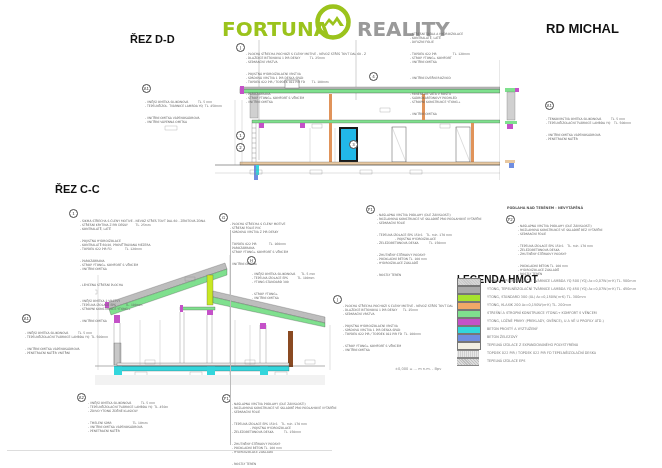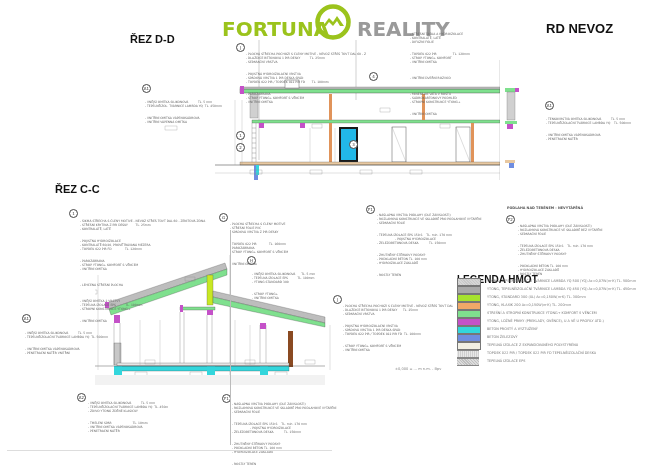--- a/index.html
+++ b/index.html
@@ -13,21 +13,21 @@
   .legend-row{position:absolute;left:457px;height:8px;width:200px;}
   .legend-swatch{position:absolute;left:0;top:0;width:22px;height:6px;border:0.8px solid #777;}
   .legend-label{position:absolute;left:30px;top:0;font-size:3.4px;line-height:6px;color:#777;white-space:nowrap;}
   .scale{font-size:3.6px;color:#888;}
 </style>
 </head>
 <body>
 
 <div class="abs title" style="left:130px;top:33px;font-size:11px;">ŘEZ D-D</div>
 <div class="abs title" style="left:55px;top:183px;font-size:11px;">ŘEZ C-C</div>
-<div class="abs title" style="left:546px;top:21px;font-size:13px;">RD NEVOZ</div>
+<div class="abs title" style="left:546px;top:21px;font-size:13px;">RD MICHAL</div>
 
 <div class="abs" style="left:218px;top:3px;width:225px;height:45px;">
   <span class="abs logo-txt" style="left:4px;top:14px;color:#9bc31c;">FORTUNA</span>
   <div class="abs" style="left:97px;top:1px;width:36px;height:36px;">
     <svg width="36" height="36" viewBox="0 0 36 36">
       <circle cx="18" cy="18" r="15.5" fill="none" stroke="#9bc31c" stroke-width="4.5"></circle>
       <path d="M8 22 L14 14 L18 18 L22 12 L29 22 L25 22 L22 17 L18 22 L14 18 L11 22 Z" fill="#9bc31c"></path>
     </svg>
   </div>
   <span class="abs logo-txt" style="left:139px;top:14px;color:#9a9a9a;">REALITY</span>

